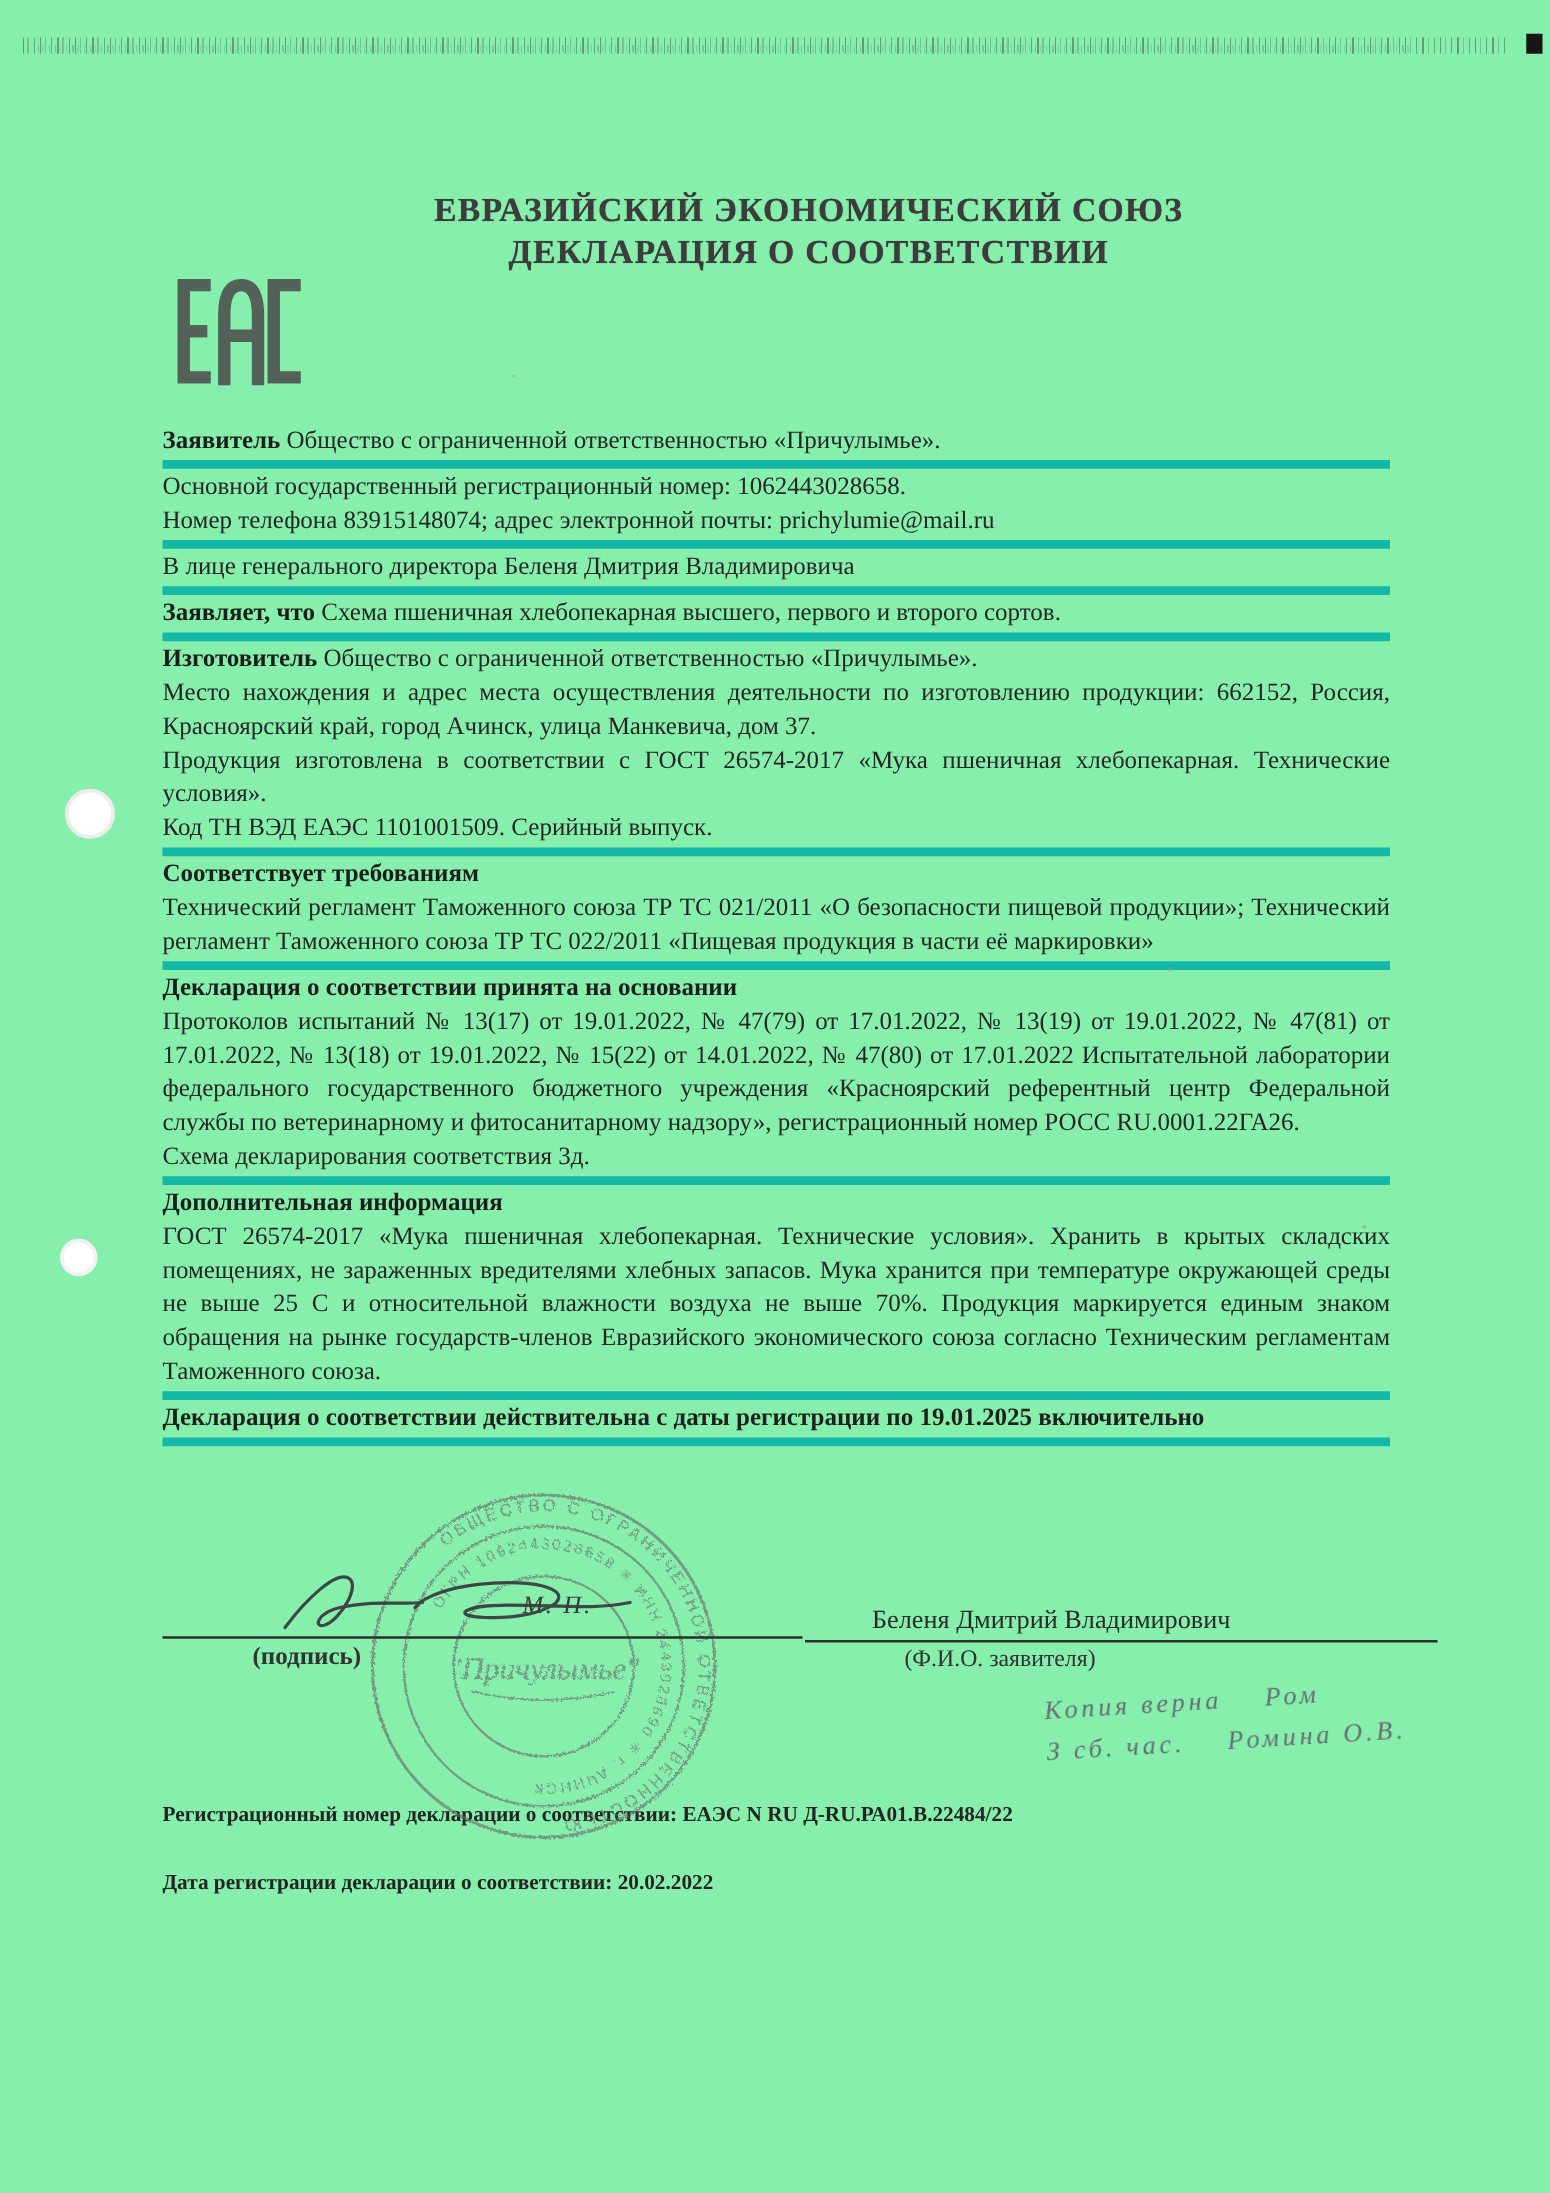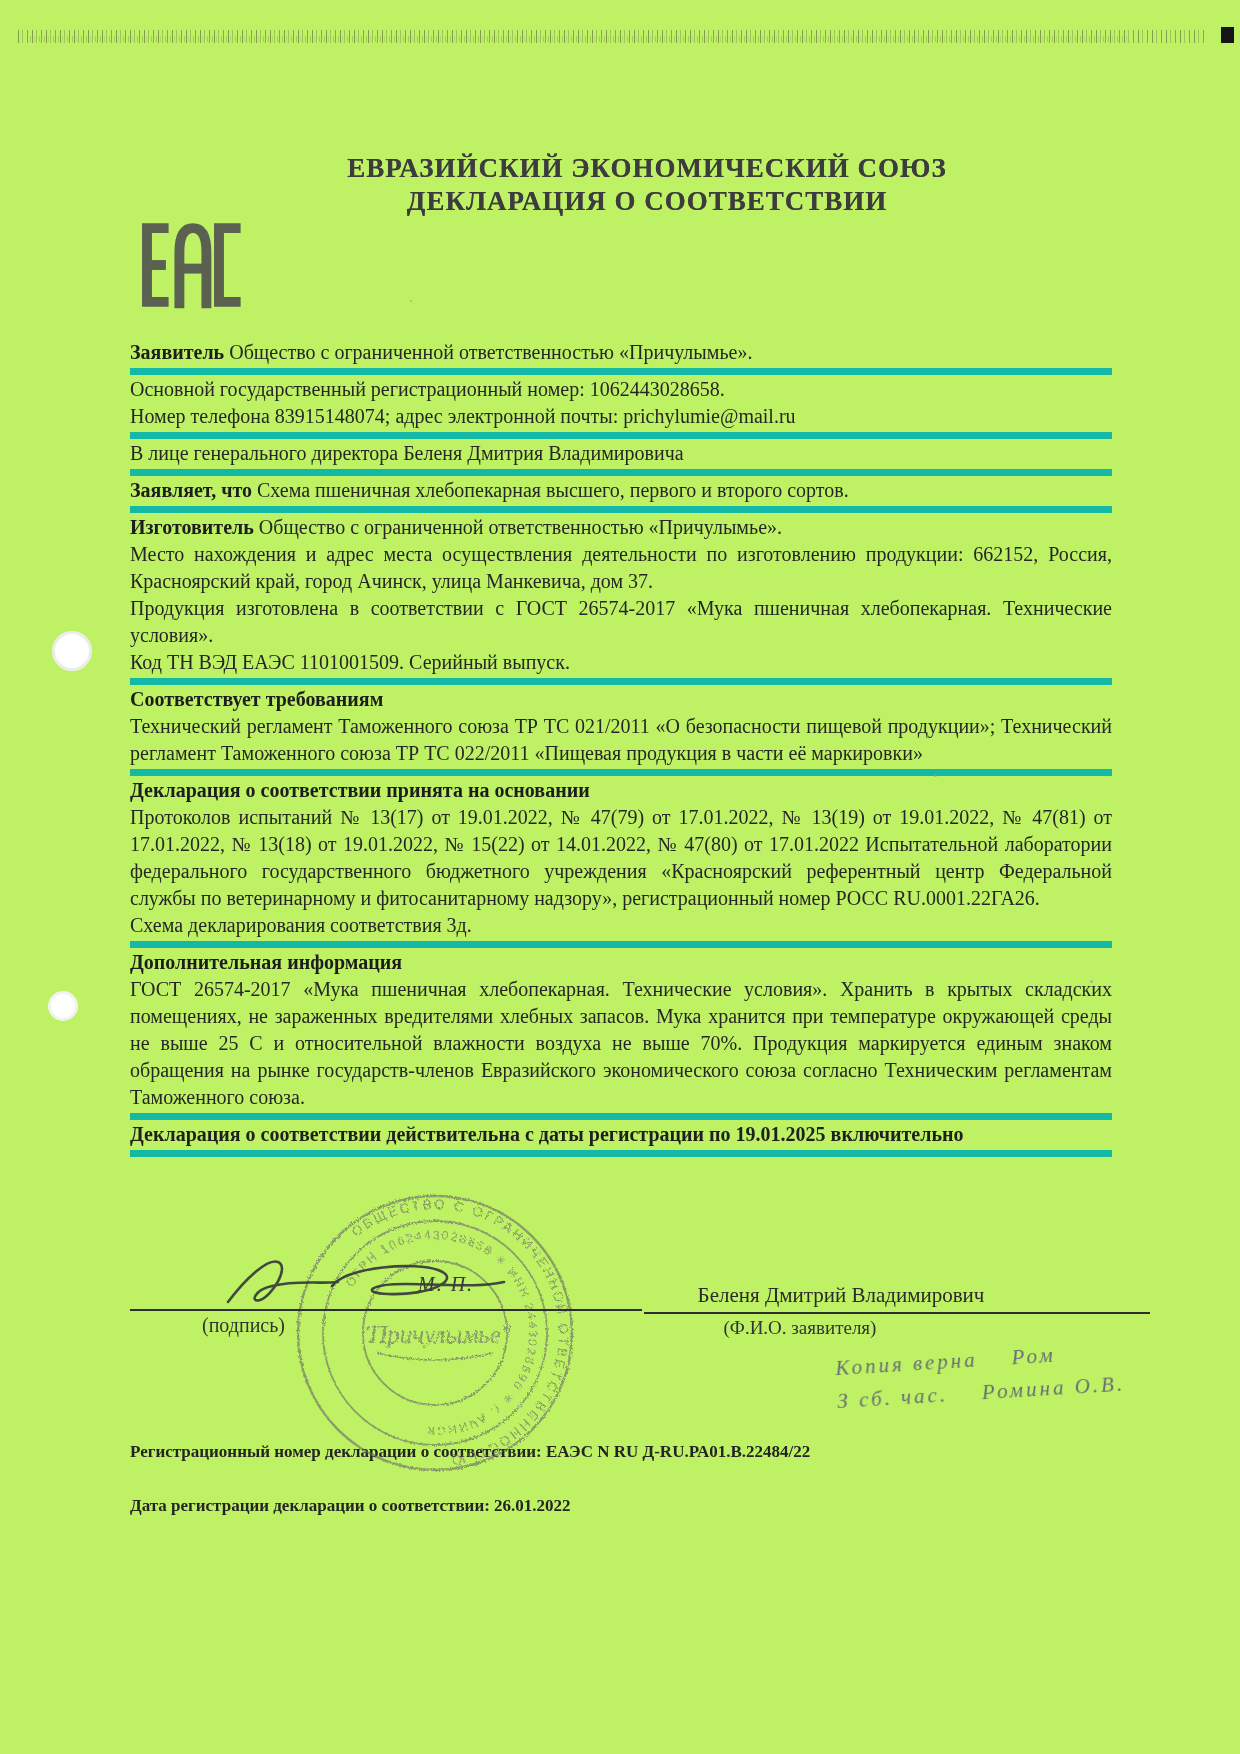--- a/index.html
+++ b/index.html
@@ -1,17 +1,17 @@
 <!DOCTYPE html>
 <html><head>
 <meta charset="utf-8">
 <style>
   html,body{margin:0;padding:0;background:#fff;}
   .page{
-    position:relative; width:1240px; height:1754px; background:#bef264;
+    position:relative; width:1240px; height:1754px; background:#86efac;
     font-family:"Liberation Serif", serif; color:#2b2b2b; overflow:hidden;
   }
   
   .scan-band{
     position:absolute; left:18px; top:30px; width:1190px; height:13px;
     background:
       repeating-linear-gradient(90deg, rgba(40,40,40,.55) 0 1px, rgba(0,0,0,0) 1px 4px,
         rgba(70,70,70,.35) 4px 5px, rgba(0,0,0,0) 5px 9px,
         rgba(30,30,30,.45) 9px 10px, rgba(0,0,0,0) 10px 14px);
     filter:blur(.6px); opacity:.75;
@@ -34,21 +34,21 @@
   .sec p{margin:0; font-size:20px; line-height:27px; text-align:justify; color:#262626;}
   .sec p.nj{text-align:left;}
   .sec b{color:#1d1d1d;}
   .sec.bold-line p{font-weight:bold; color:#1f1f1f;}
 
   .sig-area{position:relative; height:268px;}
   .stamp{position:absolute; left:155px; top:26px; width:300px; height:300px; opacity:.62;}
   .signature-svg{position:absolute; left:90px; top:83px;}
   .mp-label{position:absolute; left:288px; top:116px; font-size:20px; color:#3a3a3a; letter-spacing:2px;font-style:italic;}
   .rule-left{position:absolute; left:0; top:152px; width:512px; border-top:2px solid #2e2e2e;}
-  .podpis{position:absolute; left:72px; top:157px; font-size:20px; color:#333;}
+  .podpis{position:absolute; left:72px; top:157px; font-size:20px; color:#333;font-weight:bold;}
   .fio-name{position:absolute; left:451px; top:126px; width:520px; text-align:center; font-size:21px; color:#2a2a2a;}
   .rule-right{position:absolute; left:514px; top:155px; width:506px; border-top:2px solid #2e2e2e;}
   .fio-label{position:absolute; left:500px; top:160px; width:340px; text-align:center; font-size:19px; color:#333;font-family:Liberation Serif, serif;}
   .handwriting{
     position:absolute; left:706px; top:182px; width:430px;
     font-style:italic; color:#676d74; font-size:21px; line-height:33px; letter-spacing:3px;
     transform:rotate(-3.5deg); filter:blur(.2px);
   }
   .handwriting .hw-right{margin-left:34px;}
   .footer-line{margin:0; font-size:17px; font-weight:bold; color:#242424; line-height:26px;}
@@ -171,21 +171,21 @@
       <div class="rule-right"></div>
       <div class="fio-label">(Ф.И.О. заявителя)</div>
 
       <div class="handwriting">
         <div><span>Копия верна</span><span class="hw-right">Ром</span></div>
         <div><span>З сб. час.</span><span class="hw-right">Ромина О.В.</span></div>
       </div>
     </div>
 
     <p class="footer-line reg">Регистрационный номер декларации о соответствии: ЕАЭС N RU Д-RU.РА01.В.22484/22</p>
-    <p class="footer-line date">Дата регистрации декларации о соответствии: 26.01.2022</p>
+    <p class="footer-line date">Дата регистрации декларации о соответствии: 20.02.2022</p>
 
   </div>
 
   <div class="speck" style="left:934px; top:774px;"></div>
   <div class="speck" style="left:1090px; top:980px;"></div>
   <div class="speck" style="left:410px; top:300px; width:2px; height:2px;"></div>
 
 </div>
 
 </body></html>

